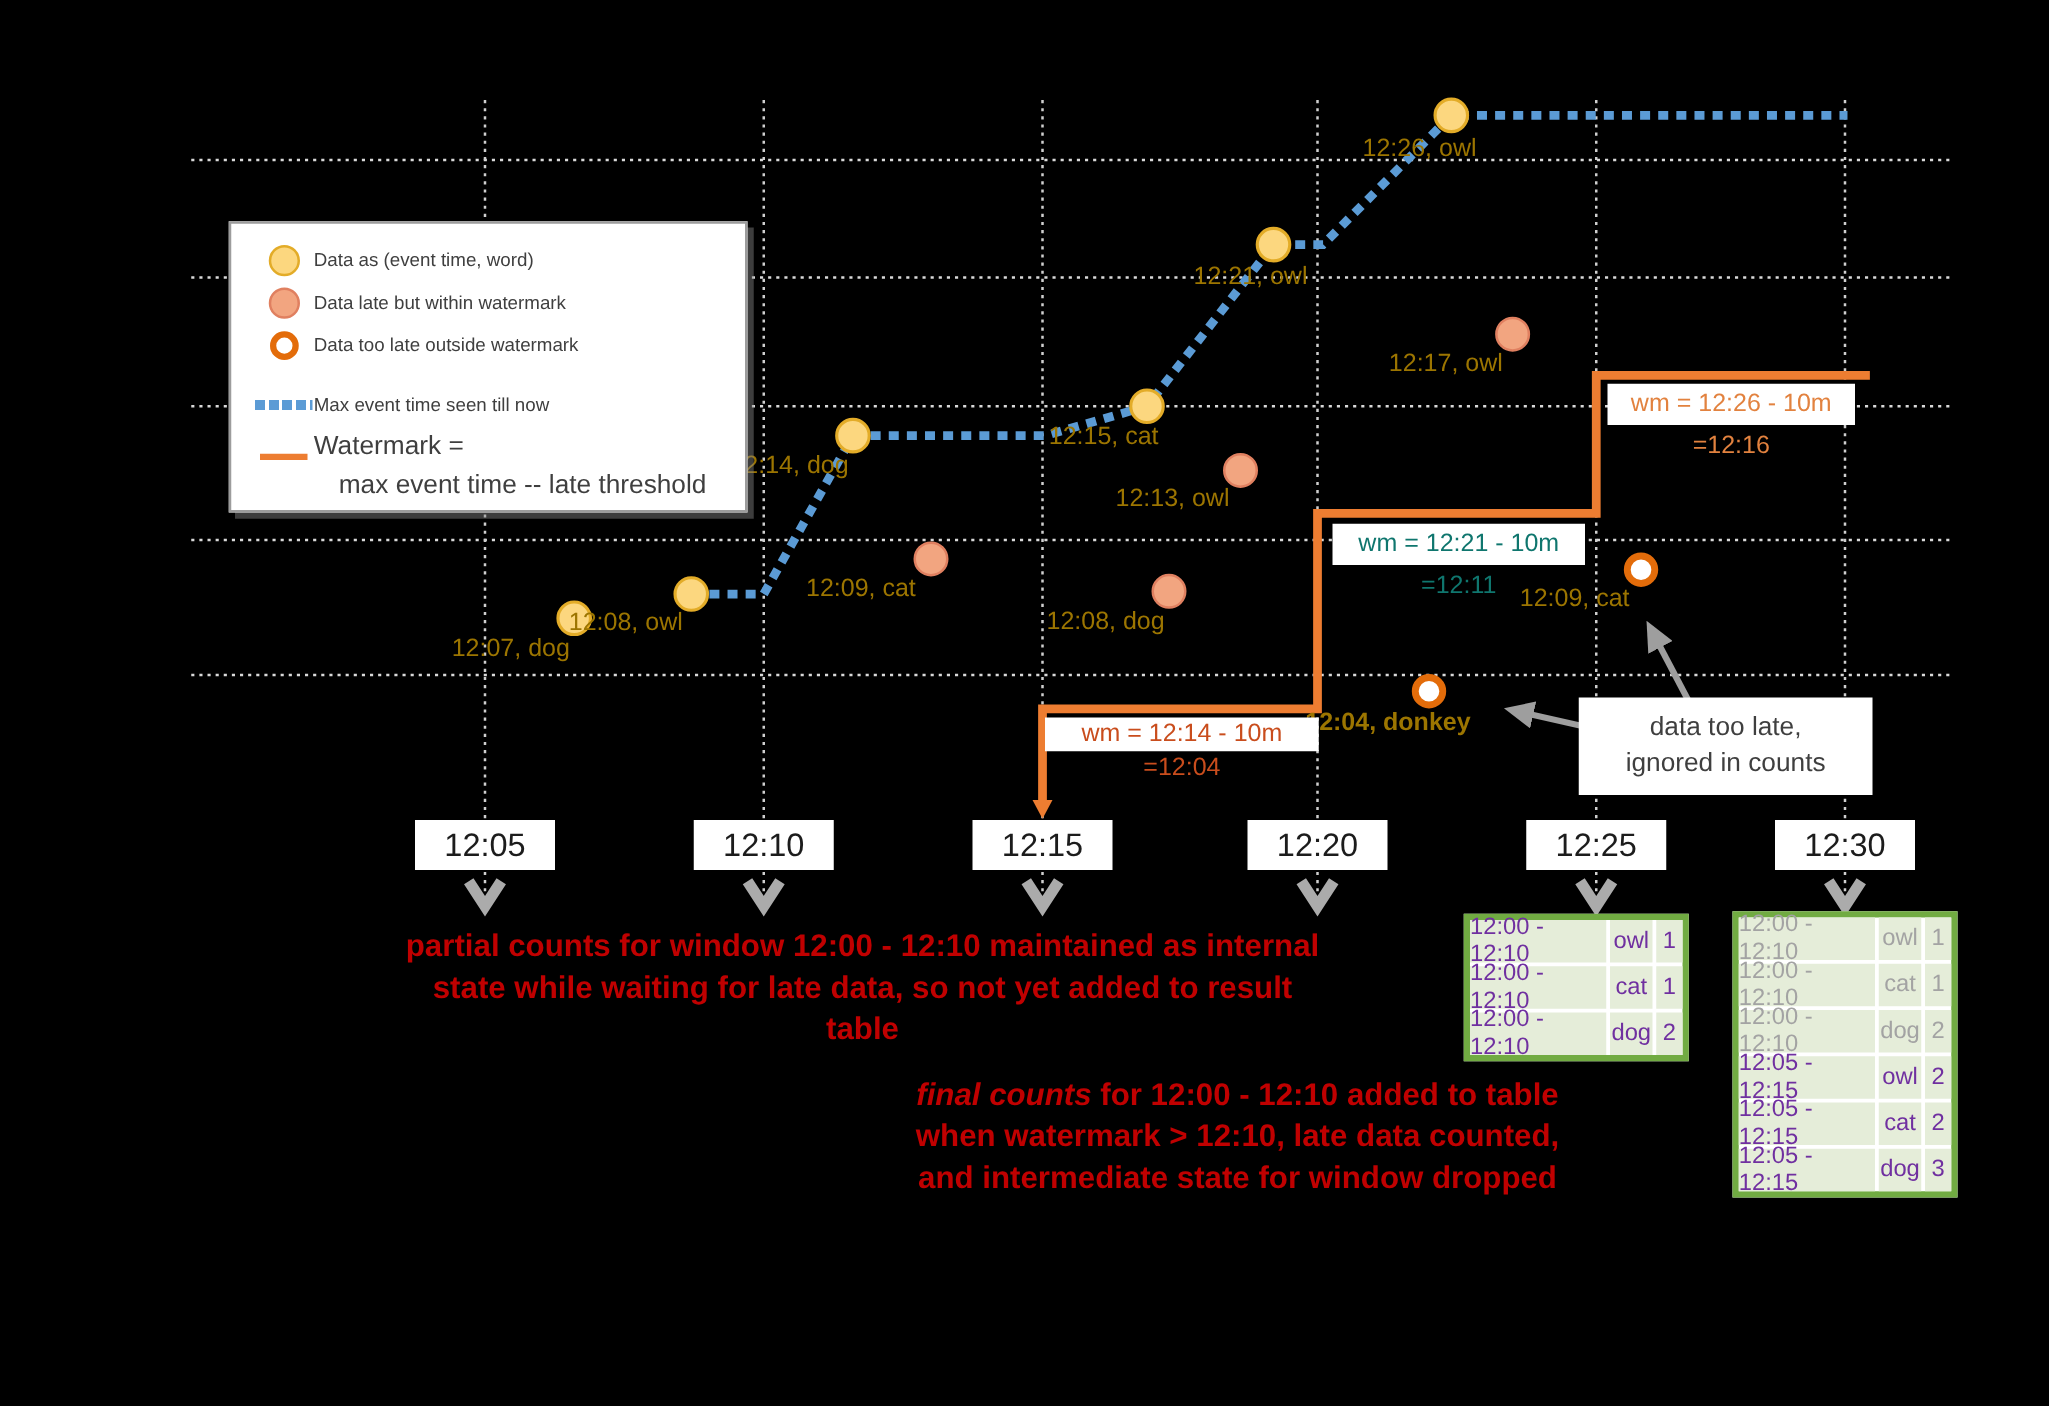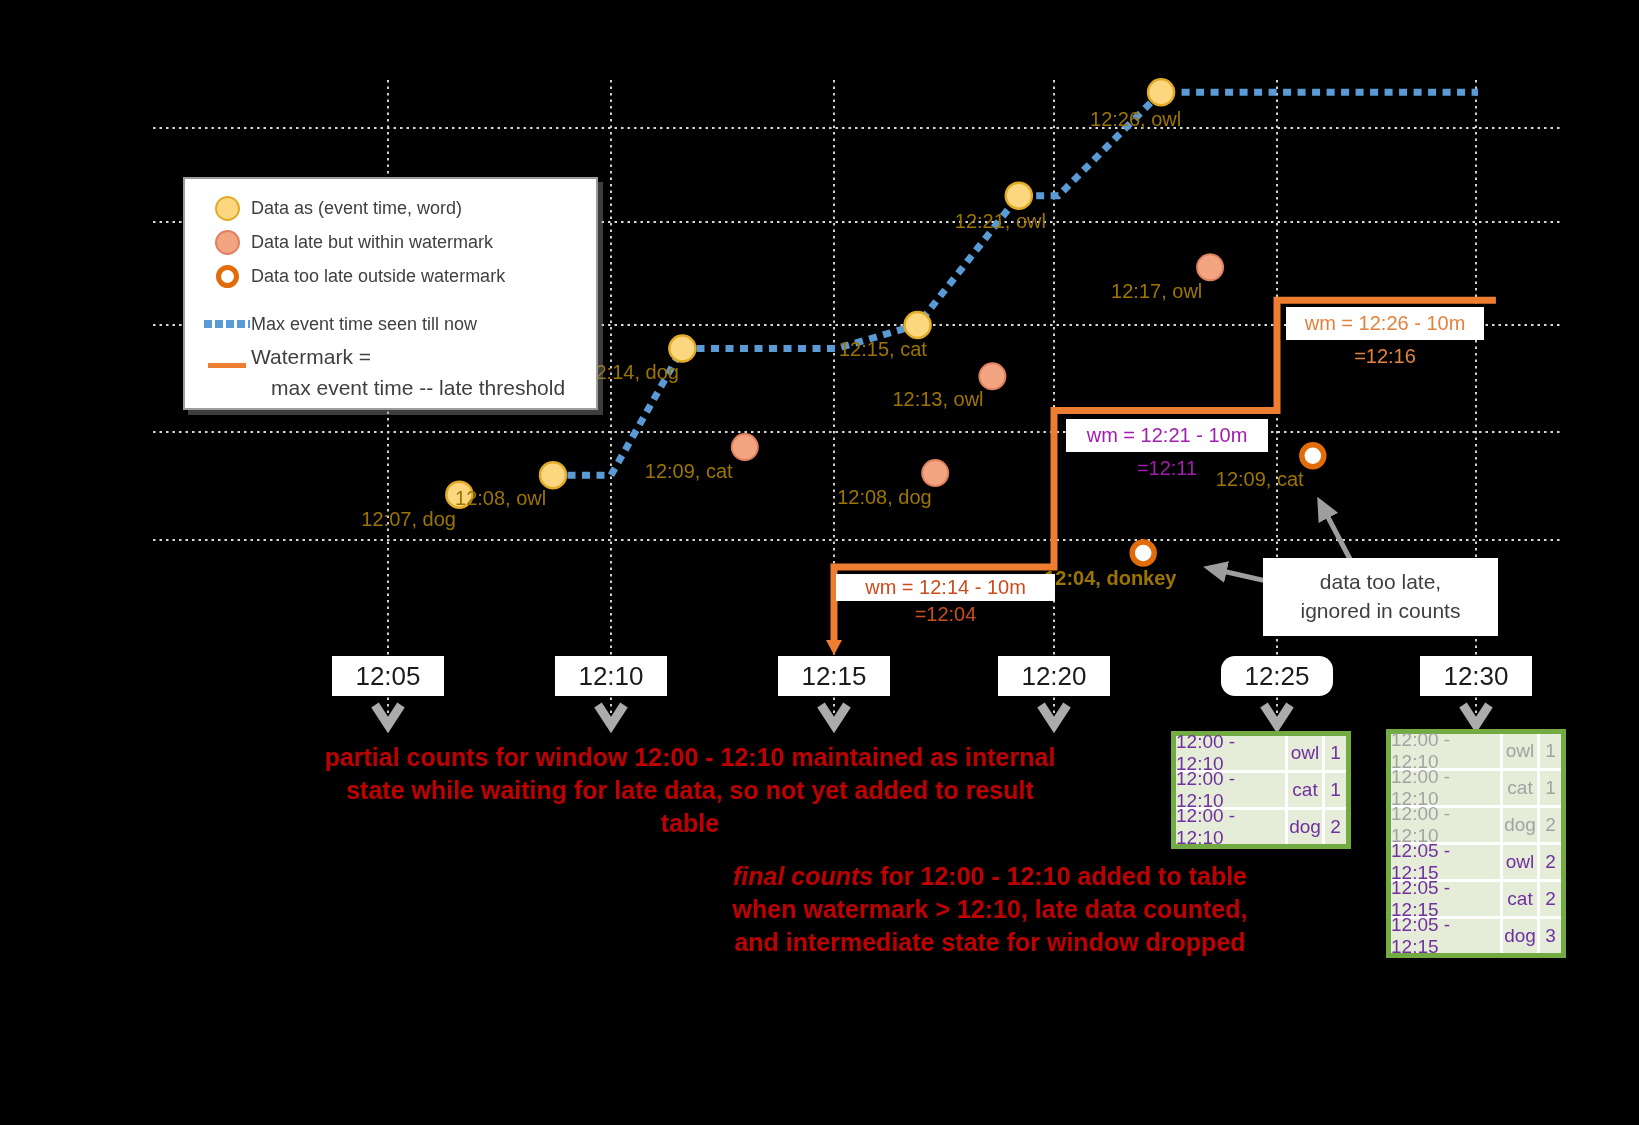--- a/index.html
+++ b/index.html
@@ -12,21 +12,21 @@
   
   .pt-label{position:absolute;width:200px;text-align:left;font-size:20px;color:#9C7500;}
   
   .wm-label{position:absolute;background:#ffffff;text-align:center;font-size:20px;}
   
   .legend{position:absolute;left:183px;top:177px;width:415px;height:233px;background:#fff;
           border:2px solid #9c9c9c;box-shadow:5px 5px 0 rgba(135,135,135,.45);
           box-sizing:border-box;padding:12px 0 0 18px;color:#3F3F3F;}
   .lg-row{display:flex;align-items:center;height:34px;}
   .lg-marker{flex:0 0 48px;display:flex;justify-content:center;align-items:center;}
-  .lg-text{font-size:18px;white-space:nowrap;}
+  .lg-text{font-size:15px;white-space:nowrap;}
   .dot{border-radius:50%;box-sizing:border-box;width:25px;height:25px;}
   .dot.on{background:#FCD77F;border:2px solid #E3AC28;}
   .dot.late{background:#F2A580;border:2px solid #E08060;}
   .dot.hollow{background:#fff;border:5px solid #E36C0A;width:23px;height:23px;}
   .dash-blue{width:46px;height:8px;background:repeating-linear-gradient(90deg,#5B9BD5 0 8px,transparent 8px 11px);}
   .line-orange{width:38px;height:5px;background:#ED7D31;}
   .lg-spacer{height:14px;}
   .lg-wm{display:flex;}
   .lg-wm .lg-marker{align-items:flex-start;padding-top:22px;}
   .lg-wm .lg-lines{font-size:21px;line-height:31px;}
@@ -92,21 +92,21 @@
       <circle cx="1210.1" cy="267.32" r="13" fill="#F2A580" stroke="#E08060" stroke-width="2"></circle>
       <circle cx="1143.2" cy="552.96" r="11" fill="#ffffff" stroke="#E36C0A" stroke-width="5.5"></circle>
       <circle cx="1312.82" cy="455.76" r="11" fill="#ffffff" stroke="#E36C0A" stroke-width="5.5"></circle>
     </svg>
 
   <div id="overlay">
       <div class="tick-box" style="left: 332px; top: 656px;">12:05</div>
       <div class="tick-box" style="left: 555px; top: 656px;">12:10</div>
       <div class="tick-box" style="left: 778px; top: 656px;">12:15</div>
       <div class="tick-box" style="left: 998px; top: 656px;">12:20</div>
-      <div class="tick-box" style="left: 1221px; top: 656px; border-radius: 14px;">12:25</div>
+      <div class="tick-box" style="left: 1221px; top: 656px;">12:25</div>
       <div class="tick-box" style="left: 1420px; top: 656px;">12:30</div>
       <div class="pt-label" style="left: 361.36px; top: 507.64px;">12:07, dog</div>
       <div class="pt-label" style="left: 455.02px; top: 487.2px;">12:08, owl</div>
       <div class="pt-label" style="left: 584.36px; top: 360.54px;">12:14, dog</div>
       <div class="pt-label" style="left: 839px; top: 338px;">12:15, cat</div>
       <div class="pt-label" style="left: 954.8px; top: 209.68px;">12:21, owl</div>
       <div class="pt-label" style="left: 1090.04px; top: 108.28px;">12:26, owl</div>
       <div class="pt-label" style="left: 644.8px; top: 460.12px;">12:09, cat</div>
       <div class="pt-label" style="left: 837.2px; top: 486.04px;">12:08, dog</div>
       <div class="pt-label" style="left: 892.4px; top: 388.36px;">12:13, owl</div>
@@ -146,21 +146,21 @@
           <div class="line-orange"></div>
         </div>
         <div class="lg-lines">
           <div>Watermark =</div>
           <div class="indent">max event time -- late threshold</div>
         </div>
       </div>
     </div>
 
   <div class="wm-label" id="wm-label-0" style="left: 836px; top: 574px; width: 219px; height: 27px; line-height: 27px; color: rgb(201, 77, 29);">wm = 12:14 - 10m =12:04</div>
-  <div class="wm-label" id="wm-label-1" style="left: 1066px; top: 419px; width: 202px; height: 33px; line-height: 33px; color: #a21caf;">wm = 12:21 - 10m =12:11</div>
+  <div class="wm-label" id="wm-label-1" style="left: 1066px; top: 419px; width: 202px; height: 33px; line-height: 33px; color: #0f766e;">wm = 12:21 - 10m =12:11</div>
   <div class="wm-label" id="wm-label-2" style="left: 1286px; top: 307px; width: 198px; height: 33px; line-height: 33px; color: rgb(226, 130, 63);">wm = 12:26 - 10m =12:16</div>
 
   <div class="too-late">
     <div>data too late,</div>
     <div>ignored in counts</div>
   </div>
 
   <div class="note" style="left:315px;top:741px;width:750px;">
     <div>partial counts for window 12:00 - 12:10 maintained as internal</div>
     <div>state while waiting for late data, so not yet added  to result table</div>

